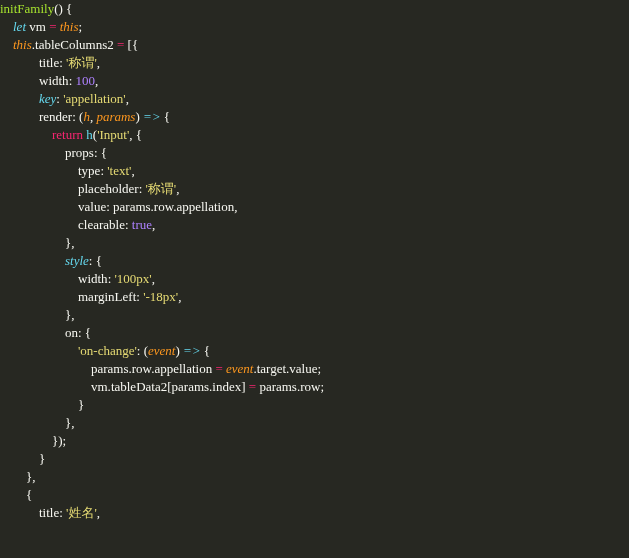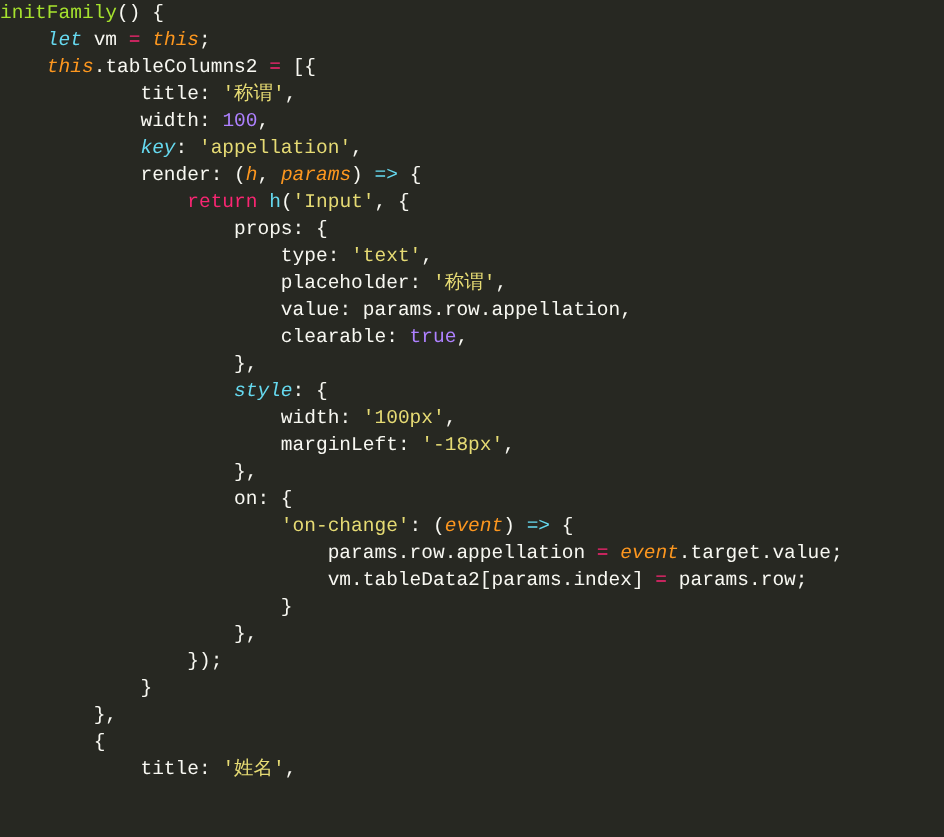--- a/index.html
+++ b/index.html
@@ -10,21 +10,21 @@
     font-size: 13px;
     line-height: 18px;
     color: #f8f8f2;
     width: 629px;
     height: 558px;
     overflow: hidden;
   }
   pre {
     margin: 0;
     padding: 0;
-    font-family: Liberation Mono, monospace;
+    font-family: Liberation Serif, serif;
     white-space: pre;
   }
   .line {
     white-space: pre;
   }
   .kw   { color: #66d9ef; font-style: italic; }
   .kw2  { color: #f92672; }
   .name { color: #a6e22e; }
   .var  { color: #fd971f; font-style: italic; }
   .str  { color: #e6db74; }

